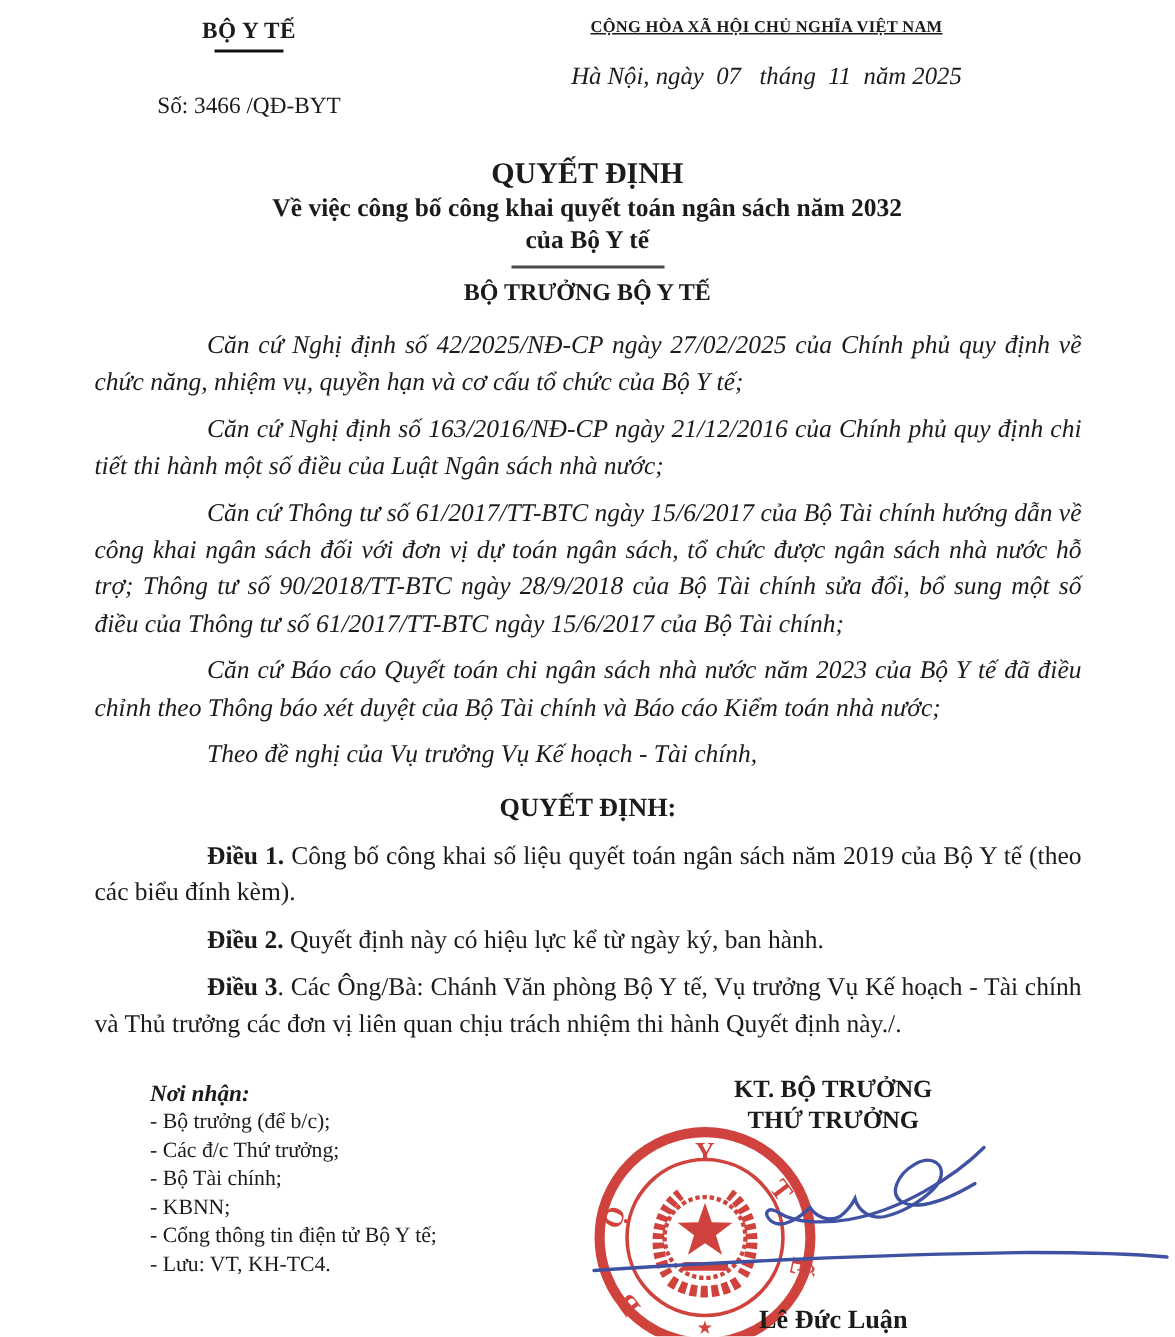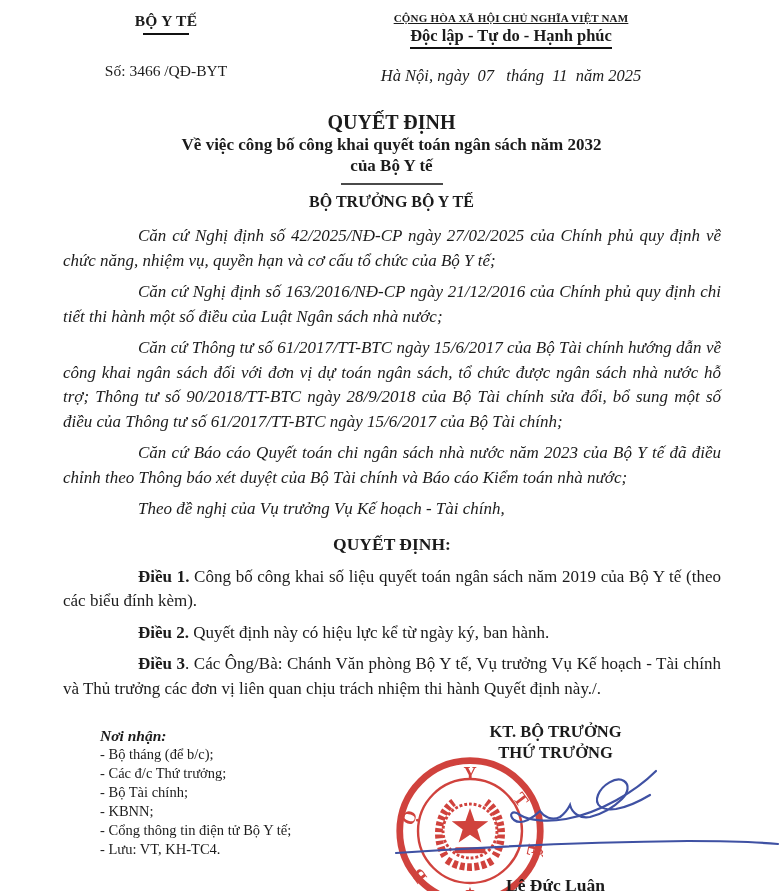--- a/index.html
+++ b/index.html
@@ -54,21 +54,20 @@
 <div class="page">
 
   <div class="hdr">
     <div class="hdr-left">
       <div class="issuer">BỘ Y TẾ</div>
       <div class="issuer-rule"></div>
       <div class="doc-number">Số: 3466 /QĐ-BYT</div>
     </div>
     <div class="hdr-right">
       <div class="nat1">CỘNG HÒA XÃ HỘI CHỦ NGHĨA VIỆT NAM</div>
-      <div><span class="nat2">Độc lập - Tự do - Hạnh phúc</span></div>
       <div class="place-date">Hà Nội, ngày&nbsp;&nbsp;07&nbsp;&nbsp;&nbsp;tháng&nbsp;&nbsp;11&nbsp;&nbsp;năm 2025</div>
     </div>
   </div>
 
   <div class="title-block">
     <div class="doc-title">QUYẾT ĐỊNH</div>
     <div class="doc-sub">Về việc công bố công khai quyết toán ngân sách năm 2032</div>
     <div class="doc-sub">của Bộ Y tế</div>
     <div class="sub-rule"></div>
     <div class="authority">BỘ TRƯỞNG BỘ Y TẾ</div>
@@ -87,21 +86,21 @@
 
     <p class="article"><span class="lbl">Điều 1.</span><span> Công bố công khai số liệu quyết toán ngân sách năm 2019 của Bộ Y tế (theo các biểu đính kèm).</span></p>
     <p class="article"><span class="lbl">Điều 2.</span><span> Quyết định này có hiệu lực kể từ ngày ký, ban hành.</span></p>
     <p class="article"><span class="lbl">Điều 3</span><span>. Các Ông/Bà: Chánh Văn phòng Bộ Y tế, Vụ trưởng Vụ Kế hoạch - Tài chính và Thủ trưởng các đơn vị liên quan chịu trách nhiệm thi hành Quyết định này./.</span></p>
   </div>
 
   <div class="footer">
 
     <div class="recipients">
       <div class="recipients-label">Nơi nhận:</div>
-      <div class="item">- Bộ tháng (để b/c);</div>
+      <div class="item">- Bộ trưởng (để b/c);</div>
       <div class="item">- Các đ/c Thứ trưởng;</div>
       <div class="item">- Bộ Tài chính;</div>
       <div class="item">- KBNN;</div>
       <div class="item">- Cổng thông tin điện tử Bộ Y tế;</div>
       <div class="item">- Lưu: VT, KH-TC4.</div>
     </div>
 
     <div class="sig-titles">
       <div>KT. BỘ TRƯỞNG</div>
       <div>THỨ TRƯỞNG</div>

